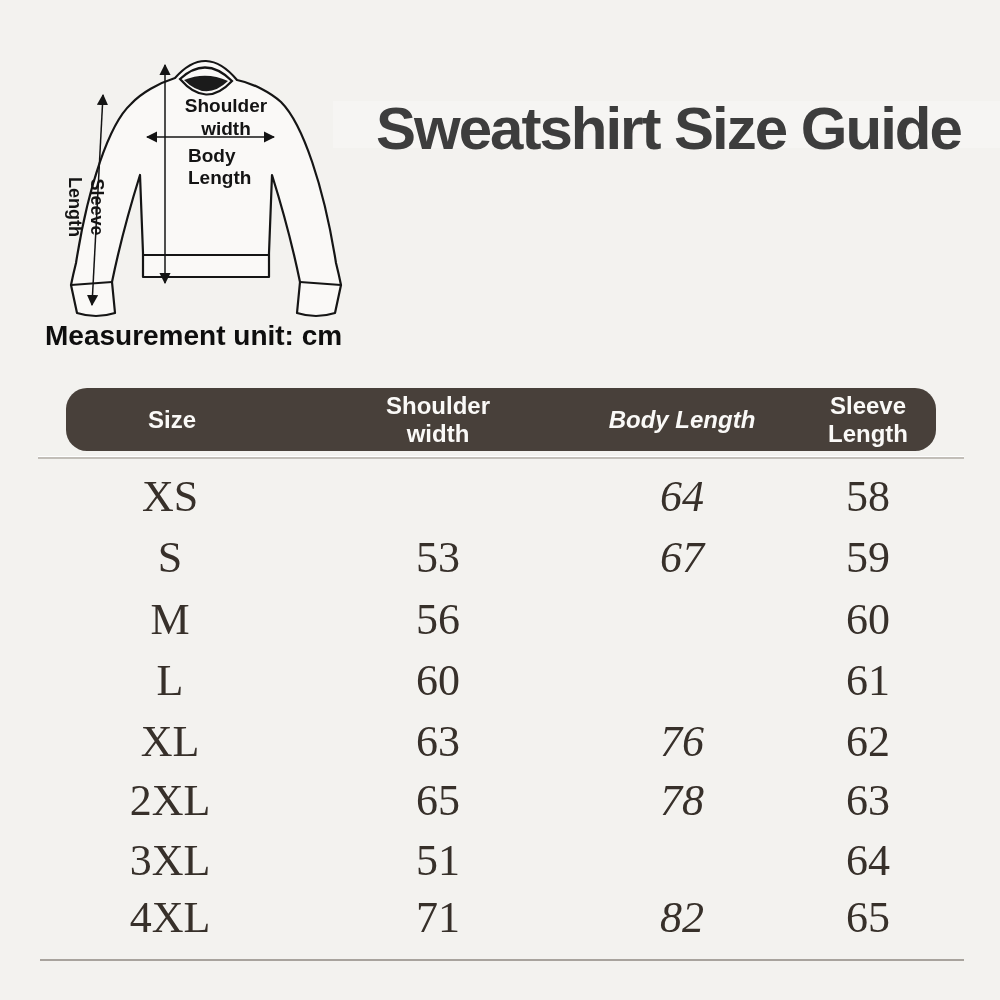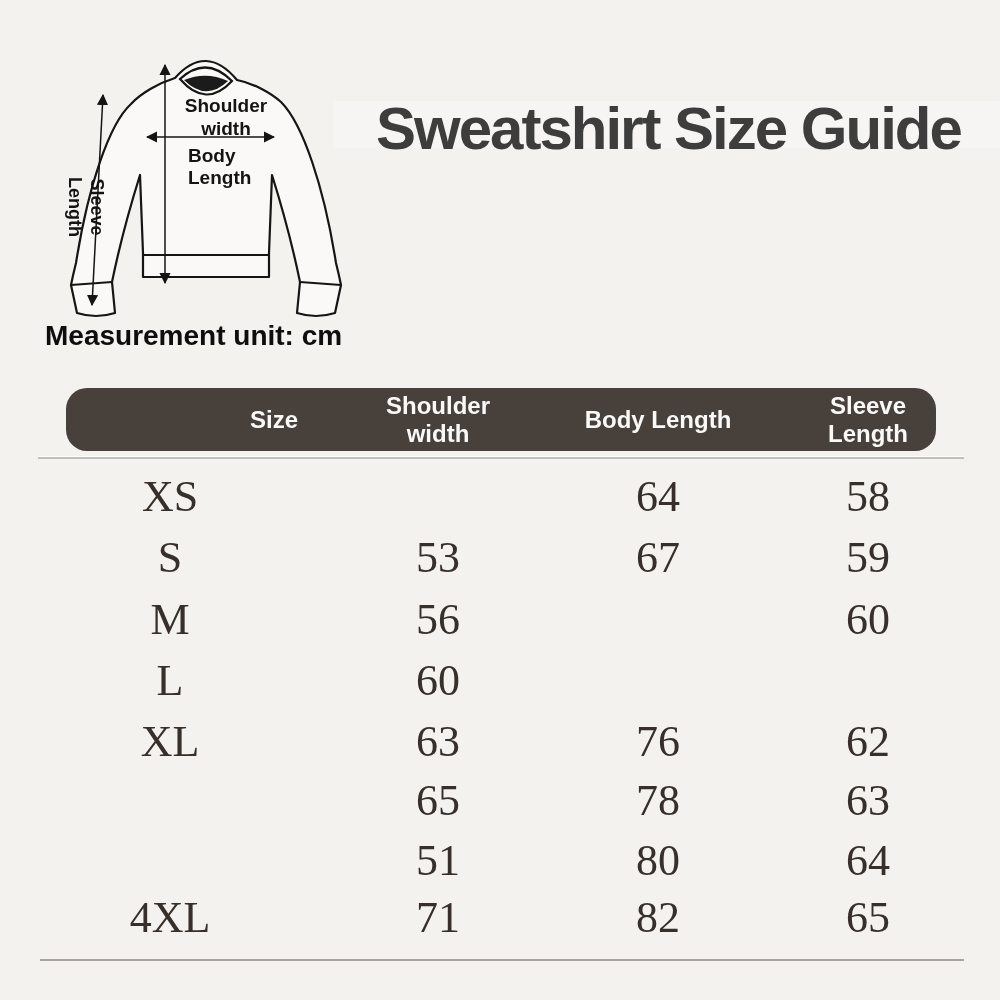--- a/index.html
+++ b/index.html
@@ -62,23 +62,23 @@
     background: #a8a39d;
   }
   .trow { position: absolute; left: 0; width: 852px; height: 60px; }
   .td-cell {
     position: absolute; top: 0; width: 220px; height: 60px; line-height: 60px;
     text-align: center; font-family: "Liberation Serif", serif;
     font-size: 44px; color: #37302a; white-space: nowrap;
   }
   .c1 { left: 60px; }   
   .c2 { left: 328px; }  
-  .c3 { left: 548px; }  
+  .c3 { left: 572px; font-style: italic; }  
   .c4 { left: 758px; }  
-  .h1 { left: 78px; text-align: right; }   
+  .h1 { left: 62px; }   
 </style>
 </head>
 <body>
 
 <div class="canvas">
 
   <div class="title-strip"></div>
   <div class="page-title">Sweatshirt Size Guide</div>
 
   <svg class="garment-svg" width="330" height="320" viewBox="0 0 330 320">
@@ -143,35 +143,37 @@
     <span class="td-cell c4">59</span>
   </div>
   <div class="trow" style="top:590px">
     <span class="td-cell c1">M</span>
     <span class="td-cell c2">56</span>
     <span class="td-cell c4">60</span>
   </div>
   <div class="trow" style="top:651px">
     <span class="td-cell c1">L</span>
     <span class="td-cell c2">60</span>
+    <span class="td-cell c4">61</span>
   </div>
   <div class="trow" style="top:712px">
     <span class="td-cell c1">XL</span>
     <span class="td-cell c2">63</span>
     <span class="td-cell c3">76</span>
     <span class="td-cell c4">62</span>
   </div>
   <div class="trow" style="top:771px">
+    <span class="td-cell c1">2XL</span>
     <span class="td-cell c2">65</span>
     <span class="td-cell c3">78</span>
     <span class="td-cell c4">63</span>
   </div>
   <div class="trow" style="top:831px">
+    <span class="td-cell c1">3XL</span>
     <span class="td-cell c2">51</span>
-    <span class="td-cell c3">80</span>
     <span class="td-cell c4">64</span>
   </div>
   <div class="trow" style="top:888px">
     <span class="td-cell c1">4XL</span>
     <span class="td-cell c2">71</span>
     <span class="td-cell c3">82</span>
     <span class="td-cell c4">65</span>
   </div>
 
   <div class="divider-bottom"></div>

